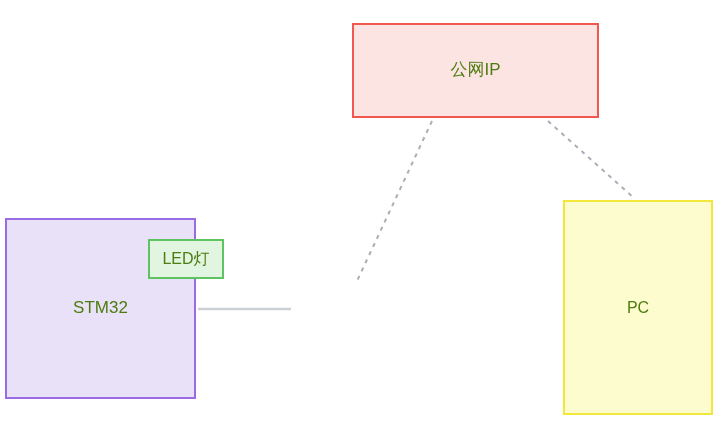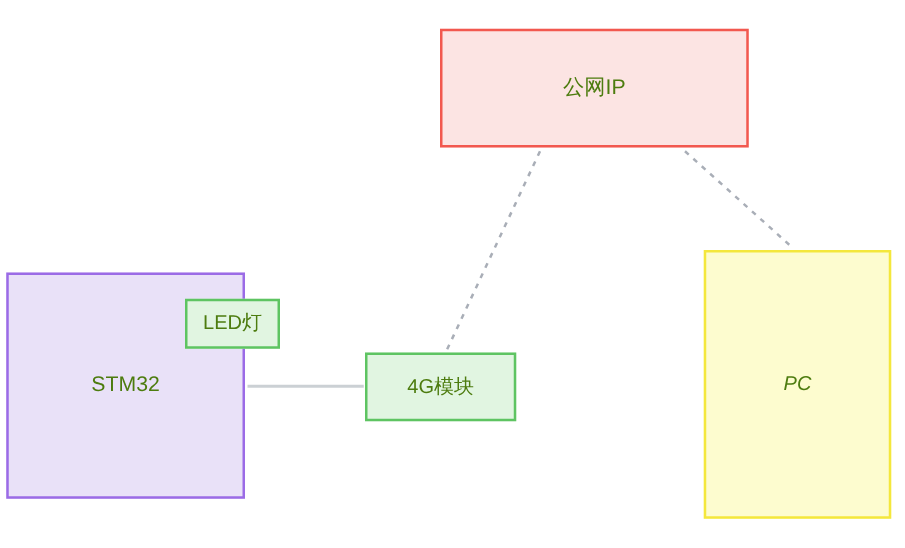--- a/index.html
+++ b/index.html
@@ -74,21 +74,20 @@
     border: 2px solid #5ec462;
     font-size: 16px;
   }
   .node-pc {
     left: 563px; top: 200px;
     width: 150px; height: 215px;
     background: #fdfccf;
     border: 2px solid #f4e73c;
     flex-direction: column;
     font-size: 16px;
-    font-style: italic;
   }
   .label {
     display: block;
     white-space: nowrap;
   }
 </style>
 </head>
 <body>
 
 <div class="canvas">
@@ -104,21 +103,18 @@
   </div>
 
   <div class="node node-stm32">
     <span class="label">STM32</span>
   </div>
 
   <div class="node node-led">
     <span class="label">LED灯</span>
   </div>
 
-  <div class="node node-4g">
-    <span class="label">4G模块</span>
-  </div>
 
   <div class="node node-pc">
     <span class="label">PC</span>
   </div>
 
 </div>
 
 </body></html>

